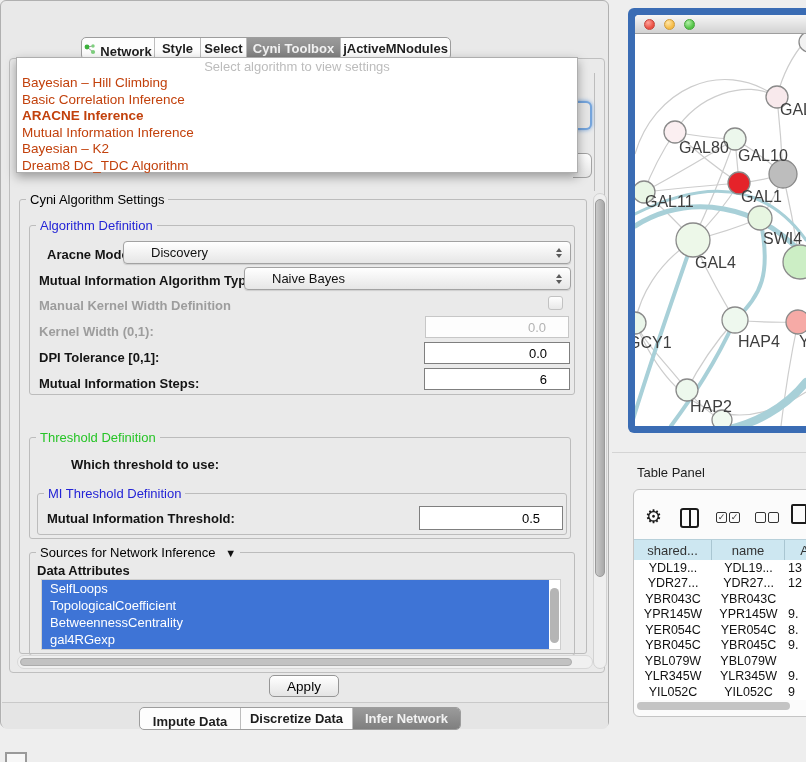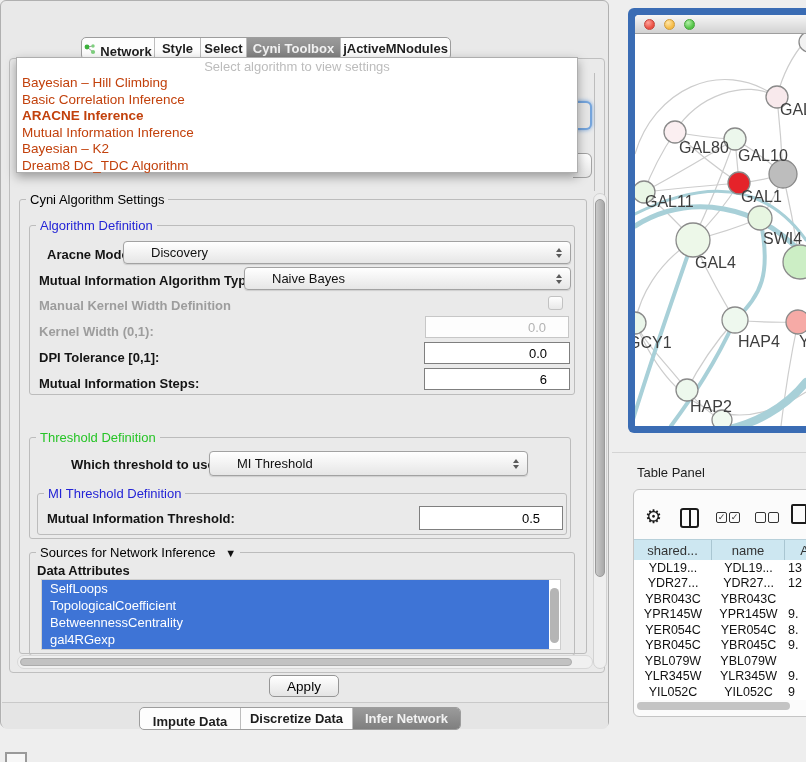--- a/index.html
+++ b/index.html
@@ -197,27 +197,20 @@
     <span class="lbl b" style="left:38px;top:375px;">Mutual Information Steps:</span>
     <div class="field" style="left:423px;top:367px;width:146px;height:22px;">
       <span>6</span>
     </div>
 
 
     <div class="grp" style="left:28px;top:436px;width:542px;height:102px;">
       <span class="gt green">Threshold Definition</span>
     </div>
     <span class="lbl b" style="left:70px;top:456px;">Which threshold to use:</span>
-    <div class="combo" style="left:208px;top:450px;width:319px;height:25px;">
-      <span>MI Threshold</span>
-      <span class="spin">
-          <i class="up"></i>
-          <i class="dn"></i>
-        </span>
-    </div>
     <div class="grp" style="left:36px;top:492px;width:530px;height:42px;">
       <span class="gt blue">MI Threshold Definition</span>
     </div>
     <span class="lbl b" style="left:46px;top:510px;">Mutual Information Threshold:</span>
     <div class="field" style="left:418px;top:505px;width:144px;height:24px;">
       <span>0.5</span>
     </div>
 
     <div class="grp" style="left:28px;top:551px;width:546px;height:104px;">
       <span class="gt">

